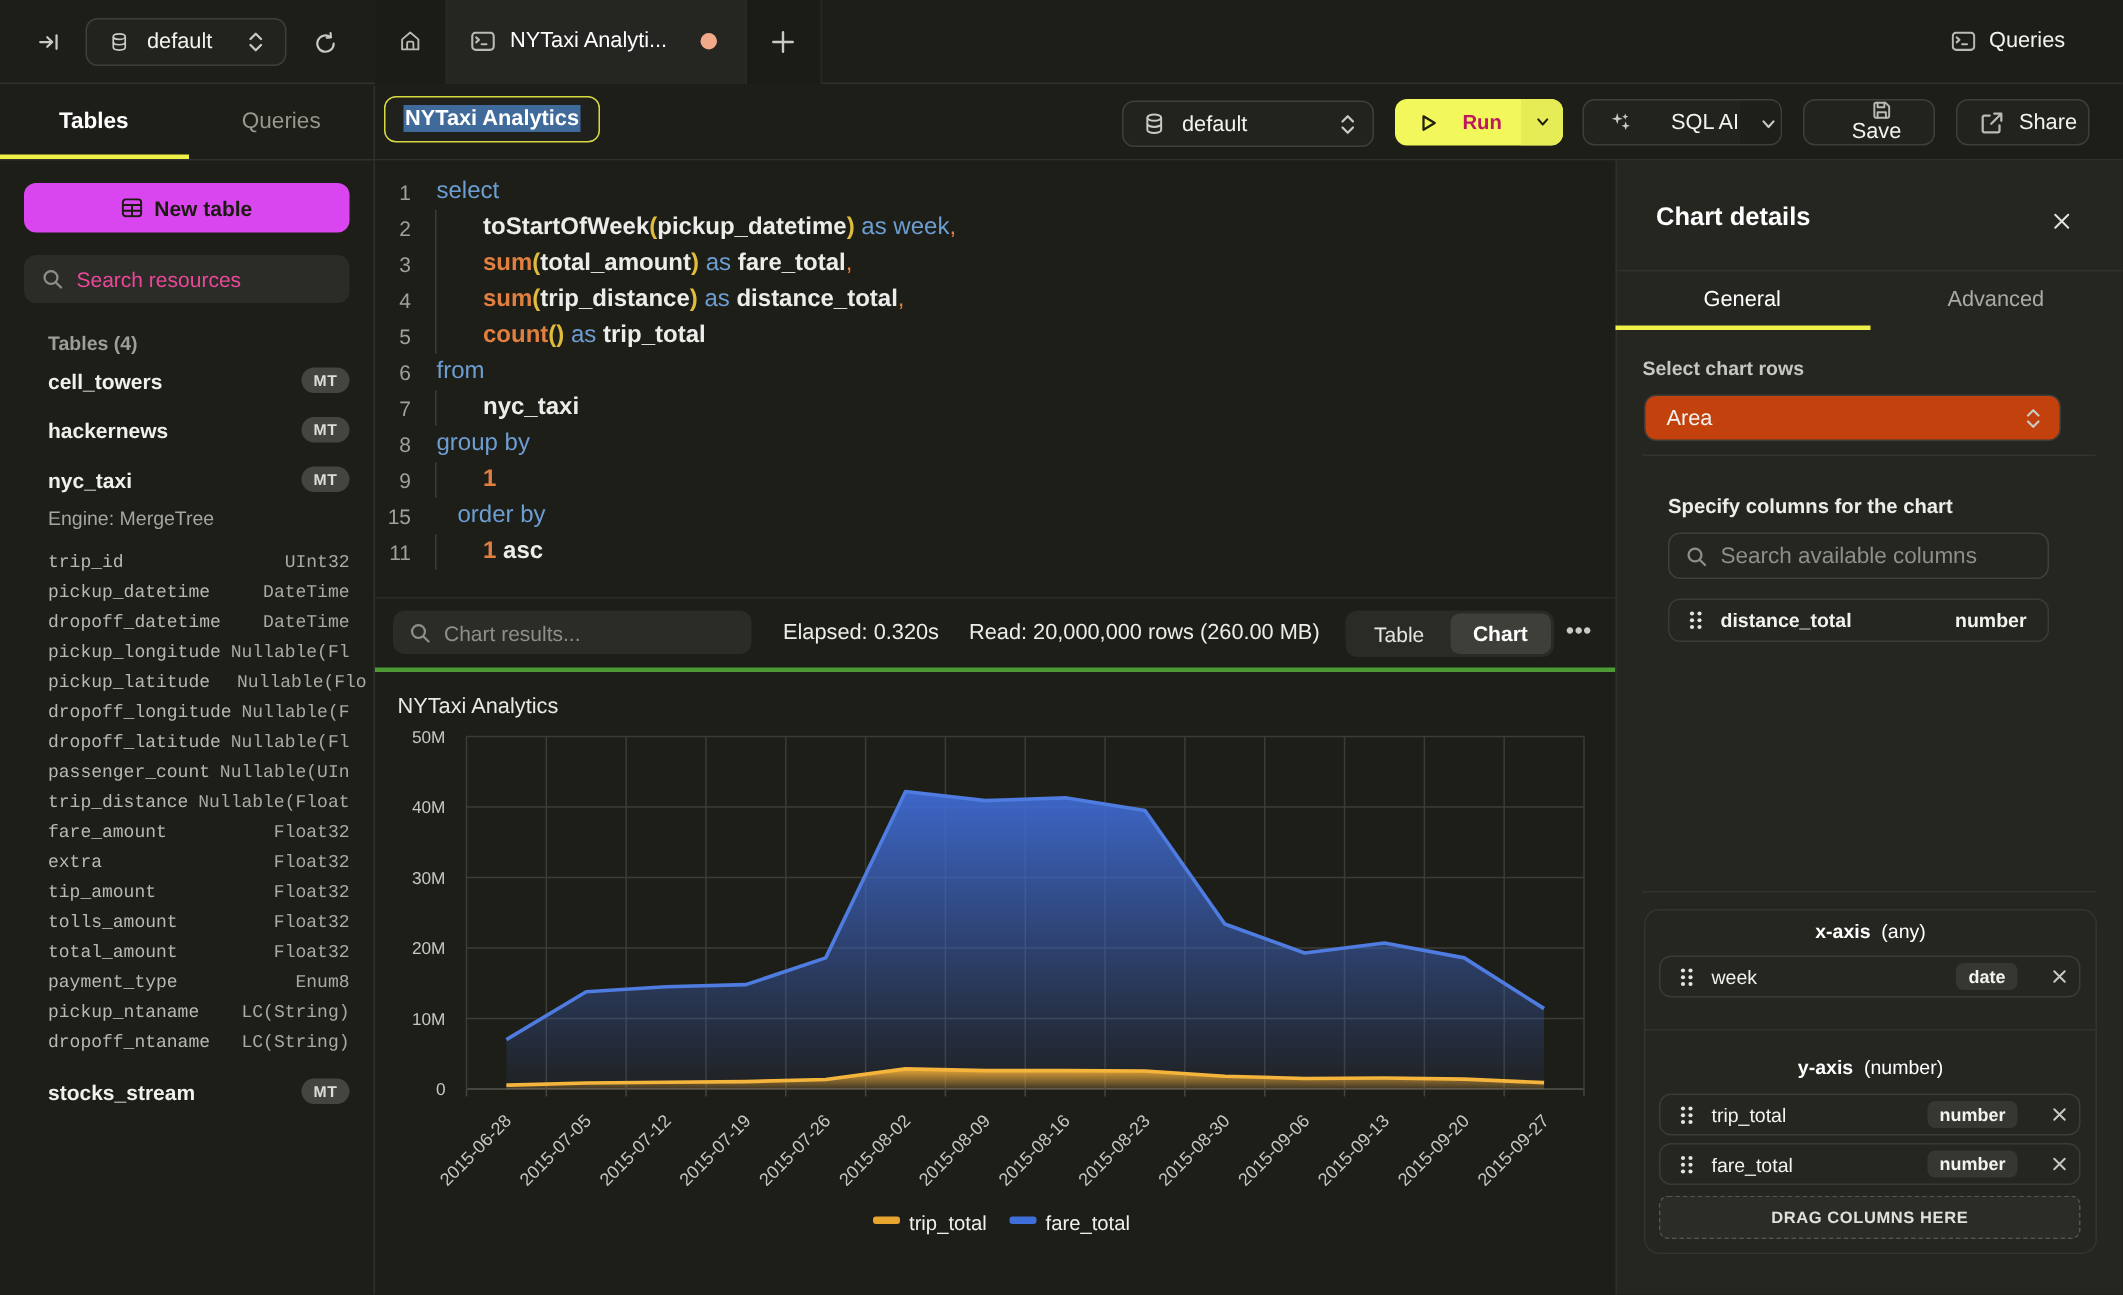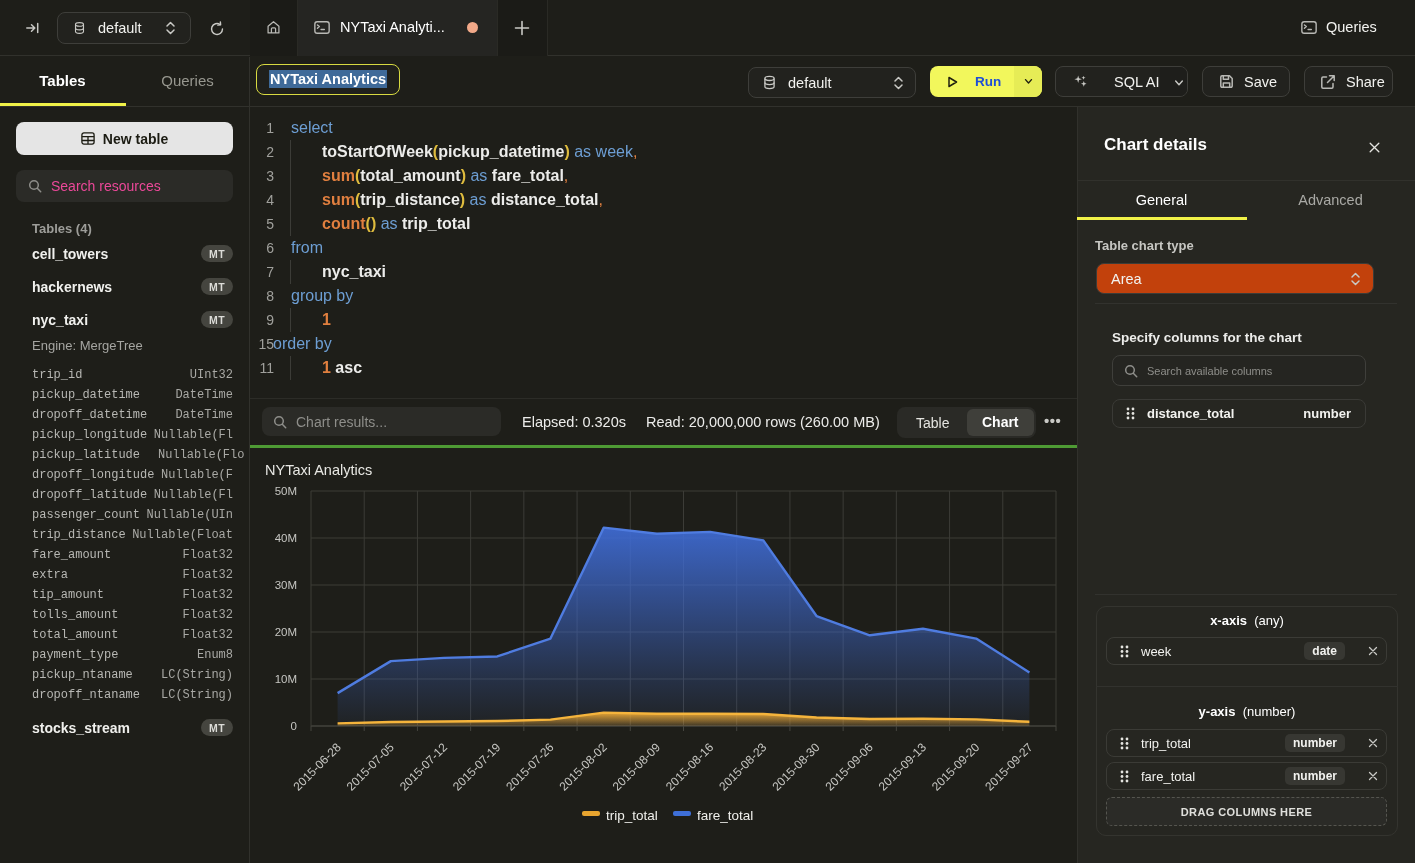--- a/index.html
+++ b/index.html
@@ -18,21 +18,21 @@
 
 
 #toolbar { left:250px; top:57px; width:1165px; height:50px; border-bottom:1px solid #31312c; background:#1e1e19; }
 #titlebox { left:256px; top:64px; width:144px; height:31px; border:1px solid #d8da41; border-radius:8px; background:#20201c; line-height:29px; padding-left:12px; font-size:14.5px; font-weight:bold; color:#fff; }
 #titlebox span { background:#3f6a99; padding:1px 1px; }
 .btn { position:absolute; height:31px; border:1px solid #3e3e3a; border-radius:8px; background:#22221e; color:#f2f2ef; font-size:14.5px; display:flex; align-items:center; }
 
 
 #sidebar { left:0; top:57px; width:250px; height:806px; background:#1e1e19; border-right:1px solid #31312c; }
 #sbtabs { left:0; top:57px; width:250px; height:50px; border-bottom:1px solid #31312c; }
-#newtable { left:16px; top:122px; width:217px; height:33px; background:#e5e5e5; border-radius:8px; color:#1b1b12; font-size:14px; font-weight:bold; display:flex; align-items:center; justify-content:center; gap:8px; }
+#newtable { left:16px; top:122px; width:217px; height:33px; background:#d946ef; border-radius:8px; color:#1b1b12; font-size:14px; font-weight:bold; display:flex; align-items:center; justify-content:center; gap:8px; }
 #sbsearch { left:16px; top:170px; width:217px; height:32px; background:#2b2b27; border-radius:8px; color:#ec4899; font-size:14px; display:flex; align-items:center; padding-left:12px; gap:9px; }
 .trow { position:absolute; left:32px; width:201px; display:flex; justify-content:space-between; align-items:center; }
 .tname { color:#f0f0ed; font-size:14px; font-weight:bold; }
 .mt { background:#45453f; color:#dcdcd8; font-size:10.5px; font-weight:bold; letter-spacing:0.4px; border-radius:9px; padding:2.5px 8px; }
 .col { position:absolute; left:32px; width:201px; display:flex; justify-content:space-between; font-family:"Liberation Mono", monospace; font-size:12px; color:#b8b8b4; }
 .col b { font-weight:normal; color:#a9a9a5; }
 
 
 #editor { left:250px; top:107px; width:827px; height:293px; background:#1e1e19; font-family:"Liberation Mono", monospace; font-size:13px; }
 .cl { position:absolute; height:24px; line-height:24px; white-space:pre; }
@@ -135,42 +135,42 @@
         <path d="M2 5 L5.5 1.5 L9 5 M2 9 L5.5 12.5 L9 9"></path>
       </g>
     </svg>
 </div>
 
 <div class="abs" style="left:930px; top:66px; width:112px; height:31px; background:#f2f75c; border-radius:8px; overflow:hidden; display:flex; align-items:center;">
   <div style="position:absolute; left:84px; top:0; width:28px; height:31px; background:#e6ec56;"></div>
   <svg style="margin-left:17px; position:relative;" width="11" height="12" viewBox="0 0 11 12">
       <path d="M2 1.5 L9.5 6 L2 10.5 Z" fill="none" stroke="#20200f" stroke-width="1.5" stroke-linejoin="round"></path>
     </svg>
-  <span style="margin-left:17px; color:#1d4ed8; font-size:13.5px; font-weight:bold; position:relative;">Run</span>
+  <span style="margin-left:17px; color:#be185d; font-size:13.5px; font-weight:bold; position:relative;">Run</span>
   <svg style="position:absolute; left:94px; top:11px; margin-left:0;" width="9" height="9" viewBox="0 0 12 12">
       <path d="M2 3.5 L6 8 L10 3.5" stroke="#20200f" stroke-width="1.8" fill="none" stroke-linecap="round" stroke-linejoin="round"></path>
     </svg>
 </div>
 
 <div class="btn" style="left:1055px; top:66px; width:133px; overflow:hidden;">
   <div style="position:absolute; left:104px; top:0; width:29px; height:31px; background:#1e1e1b;"></div>
   <svg style="margin-left:17px; position:relative;" width="15" height="15" viewBox="0 0 16 16">
       <g fill="#c9c9c5">
         <path d="M5.5 1.5 L6.4 4.6 L9.5 5.5 L6.4 6.4 L5.5 9.5 L4.6 6.4 L1.5 5.5 L4.6 4.6 Z"></path>
         <path d="M11.5 7.5 L12.3 9.7 L14.5 10.5 L12.3 11.3 L11.5 13.5 L10.7 11.3 L8.5 10.5 L10.7 9.7 Z"></path>
         <path d="M11.2 1.8 L11.8 3.4 L13.4 4 L11.8 4.6 L11.2 6.2 L10.6 4.6 L9 4 L10.6 3.4 Z"></path>
       </g>
     </svg>
   <span style="margin-left:26px; position:relative;">SQL AI</span>
   <svg style="position:absolute; left:118px; top:11px;" width="10" height="10" viewBox="0 0 12 12">
       <path d="M2 3.5 L6 8 L10 3.5" stroke="#c9c9c5" stroke-width="1.7" fill="none" stroke-linecap="round" stroke-linejoin="round"></path>
     </svg>
 </div>
 
-<div class="btn" style="left:1202px; top:66px; width:88px;">
+<div class="btn" style="left:1202px; top:66px; width:88px;flex-direction:column;">
   <svg style="margin-left:16px;" width="15" height="15" viewBox="0 0 15 15">
       <g class="ico" stroke="#d6d6d2" stroke-width="1.4">
         <path d="M1.8 3 A1.2 1.2 0 0 1 3 1.8 H10.5 L13.2 4.5 V12 A1.2 1.2 0 0 1 12 13.2 H3 A1.2 1.2 0 0 1 1.8 12 Z"></path>
         <path d="M4.3 1.8 V5.2 H9.5 V1.8 M4.3 13.2 V9 H10.7 V13.2"></path>
       </g>
     </svg>
   <span style="margin-left:10px;">Save</span>
 </div>
 
 <div class="btn" style="left:1304px; top:66px; width:89px;">
@@ -321,21 +321,21 @@
     <div class="cl abs" style="left:291px; top:236px;"><span class="kw">from</span></div>
     <div class="ln" style="left:250px; top:260px;">7</div>
     <div class="cl abs" style="left:322px; top:260px;"><span class="id">nyc_taxi</span></div>
     <div class="guide" style="left:290px; top:260px; height:24px;"></div>
     <div class="ln" style="left:250px; top:284px;">8</div>
     <div class="cl abs" style="left:291px; top:284px;"><span class="kw">group by</span></div>
     <div class="ln" style="left:250px; top:308px;">9</div>
     <div class="cl abs" style="left:322px; top:308px;"><span class="num">1</span></div>
     <div class="guide" style="left:290px; top:308px; height:24px;"></div>
     <div class="ln" style="left:250px; top:332px;">15</div>
-    <div class="cl abs" style="left:273px; top:332px;"><span class="kw">order by</span></div>
+    <div class="cl abs" style="left:305px; top:332px;"><span class="kw">order by</span></div>
     <div class="ln" style="left:250px; top:356px;">11</div>
     <div class="cl abs" style="left:322px; top:356px;"><span class="num">1</span> <span class="id">asc</span></div>
     <div class="guide" style="left:290px; top:356px; height:24px;"></div>
   </div>
 
 <div id="resultsbar" class="abs"></div>
 <div id="rsearch" class="abs">
   <svg width="14" height="14" viewBox="0 0 14 14">
       <g stroke="#8e8e8a" stroke-width="1.5" fill="none">
         <circle cx="6" cy="6" r="4.3"></circle>
@@ -439,40 +439,40 @@
 <div class="abs" style="left:1104px; top:135px; color:#fff; font-size:17px; font-weight:bold;">Chart details</div>
 <svg class="abs" style="left:1368px; top:141px;" width="13" height="13" viewBox="0 0 15 15">
     <path d="M2.5 2.5 L12.5 12.5 M12.5 2.5 L2.5 12.5" stroke="#e4e4e0" stroke-width="1.5" stroke-linecap="round"></path>
   </svg>
 <div class="abs" style="left:1077px; top:180px; width:338px; height:1px; background:#31312c;"></div>
 
 <div class="abs" style="left:1077px; top:192px; width:169px; text-align:center; color:#fff; font-size:14.5px; font-weight:500;">General</div>
 <div class="abs" style="left:1246px; top:192px; width:169px; text-align:center; color:#a9a9a5; font-size:14.5px;">Advanced</div>
 <div class="abs" style="left:1077px; top:217px; width:170px; height:3px; background:#f0f148;"></div>
 
-<div class="abs" style="left:1095px; top:238px; color:#c6c6c2; font-size:13px; font-weight:bold;">Table chart type</div>
+<div class="abs" style="left:1095px; top:238px; color:#c6c6c2; font-size:13px; font-weight:bold;">Select chart rows</div>
 <div class="abs" style="left:1096px; top:263px; width:278px; height:31px; background:#c2410c; border:1px solid #3c3c38; border-radius:8px; display:flex; align-items:center;">
   <span style="margin-left:14px; color:#f2f2ef; font-size:14.5px;">Area</span>
   <svg style="margin-left:auto; margin-right:12px;" width="11" height="14" viewBox="0 0 11 14">
       <g stroke="#c9c9c5" stroke-width="1.5" fill="none" stroke-linecap="round" stroke-linejoin="round">
         <path d="M2 5 L5.5 1.5 L9 5 M2 9 L5.5 12.5 L9 9"></path>
       </g>
     </svg>
 </div>
 <div class="abs" style="left:1095px; top:303px; width:302px; height:1px; background:#32322e;"></div>
 
 <div class="abs" style="left:1112px; top:330px; color:#ececea; font-size:13.5px; font-weight:bold;">Specify columns for the chart</div>
 <div class="abs" style="left:1112px; top:355px; width:254px; height:31px; border:1px solid #3f3f3b; border-radius:8px; display:flex; align-items:center; background:#252521;">
   <svg style="margin-left:11px;" width="14" height="14" viewBox="0 0 14 14">
       <g stroke="#8e8e8a" stroke-width="1.5" fill="none">
         <circle cx="6" cy="6" r="4.3"></circle>
         <path d="M9.3 9.3 L12.7 12.7" stroke-linecap="round"></path>
       </g>
     </svg>
-  <span style="margin-left:9px; color:#8e8e8a; font-size:11px;">Search available columns</span>
+  <span style="margin-left:9px; color:#8e8e8a; font-size:15px;">Search available columns</span>
 </div>
 <div class="abs" style="left:1112px; top:399px; width:254px; height:29px; border:1px solid #3a3a36; border-radius:8px; display:flex; align-items:center;">
   <svg style="margin-left:13px;" width="9" height="13" viewBox="0 0 9 13">
       <g fill="#e4e4e0">
         <circle cx="2" cy="2" r="1.4"></circle>
         <circle cx="7" cy="2" r="1.4"></circle>
         <circle cx="2" cy="6.5" r="1.4"></circle>
         <circle cx="7" cy="6.5" r="1.4"></circle>
         <circle cx="2" cy="11" r="1.4"></circle>
         <circle cx="7" cy="11" r="1.4"></circle>

